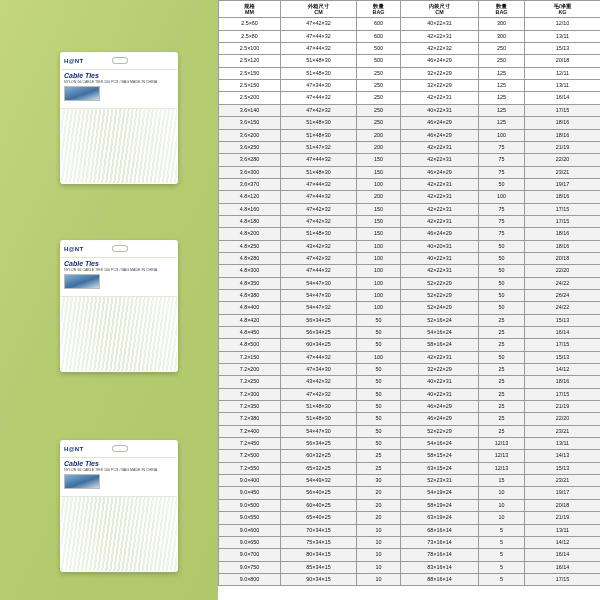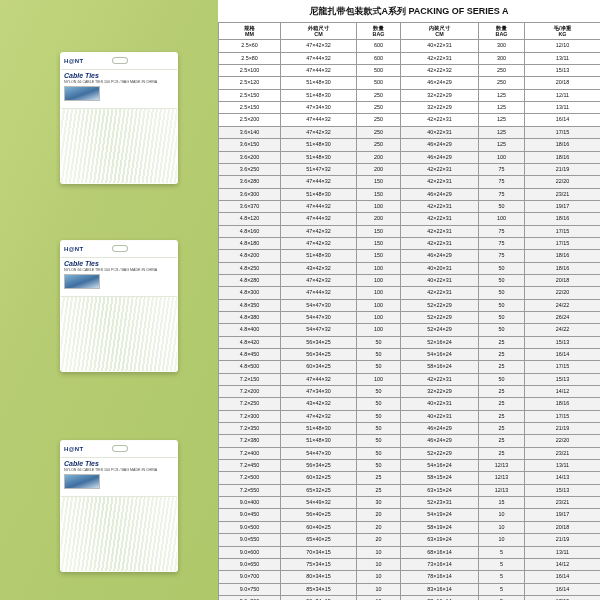--- a/index.html
+++ b/index.html
@@ -149,21 +149,20 @@
           <span class="swatch"></span>
         </div>
         <div class="ties"></div>
       </div>
     </div>
   </div>
 
 </div>
 
 <div class="right-col">
-  <div class="doc-title">尼龍扎带包装款式A系列  PACKING OF SERIES A</div>
   <table>
     <colgroup>
       <col class="c0">
         <col class="c1">
         <col class="c2">
         <col class="c3">
         <col class="c4">
         <col class="c5">
     </colgroup>
     <thead>

